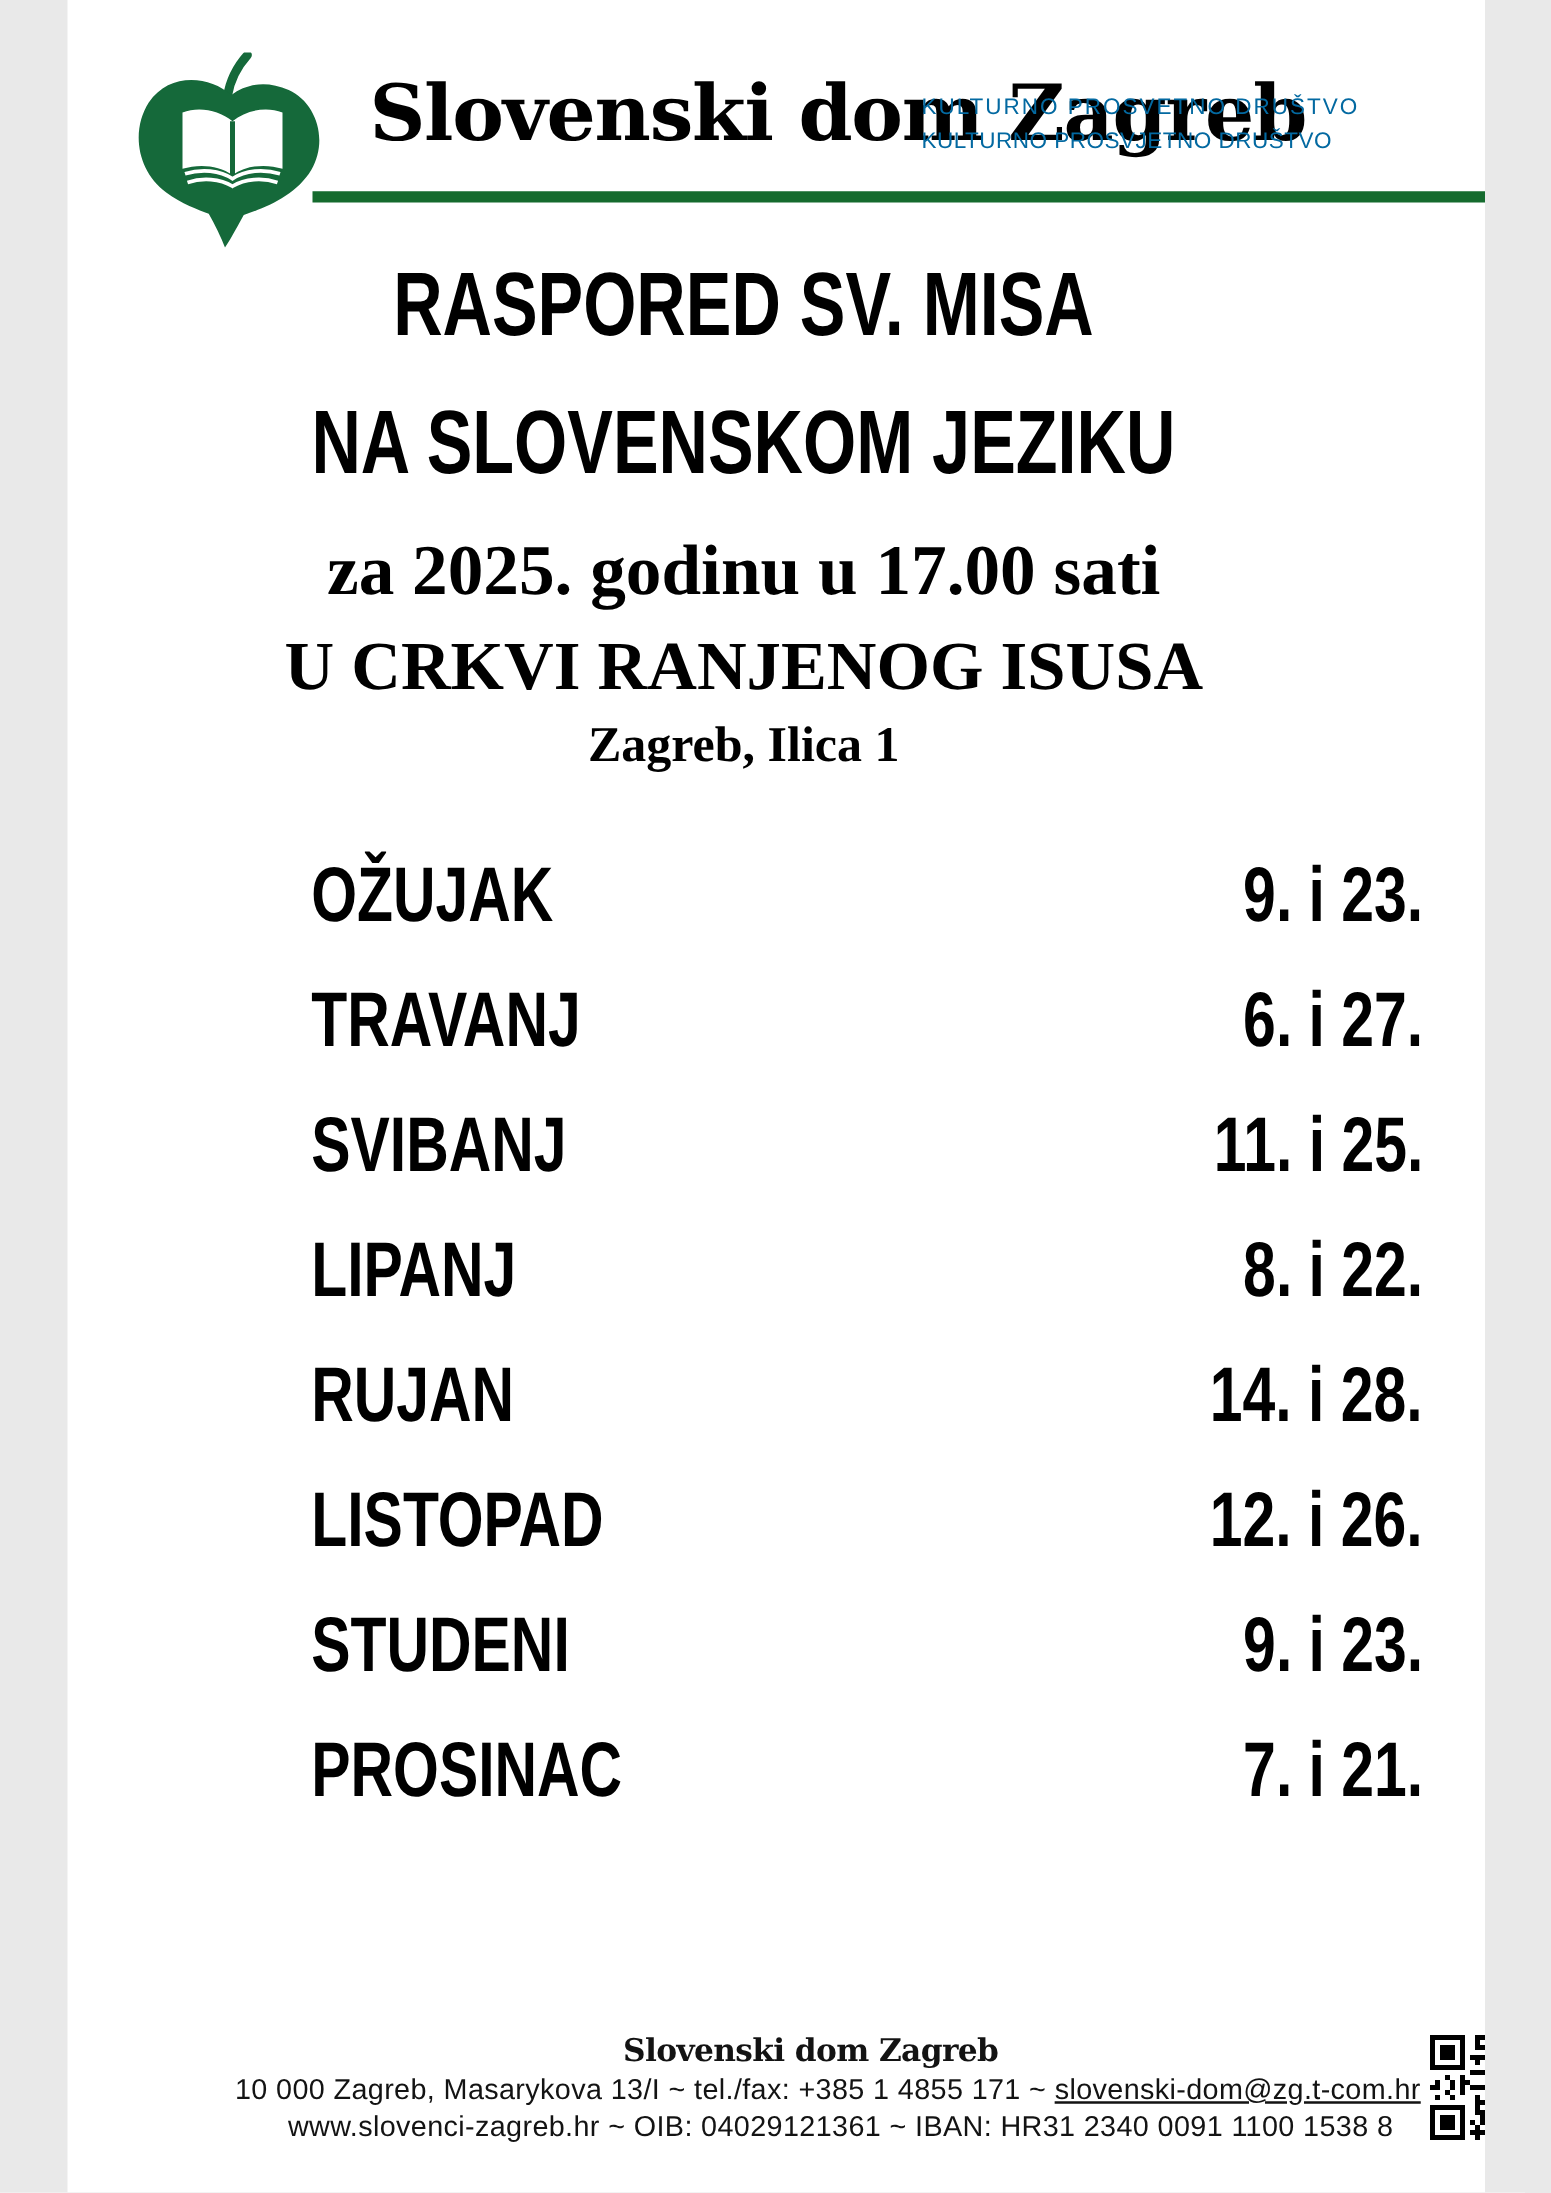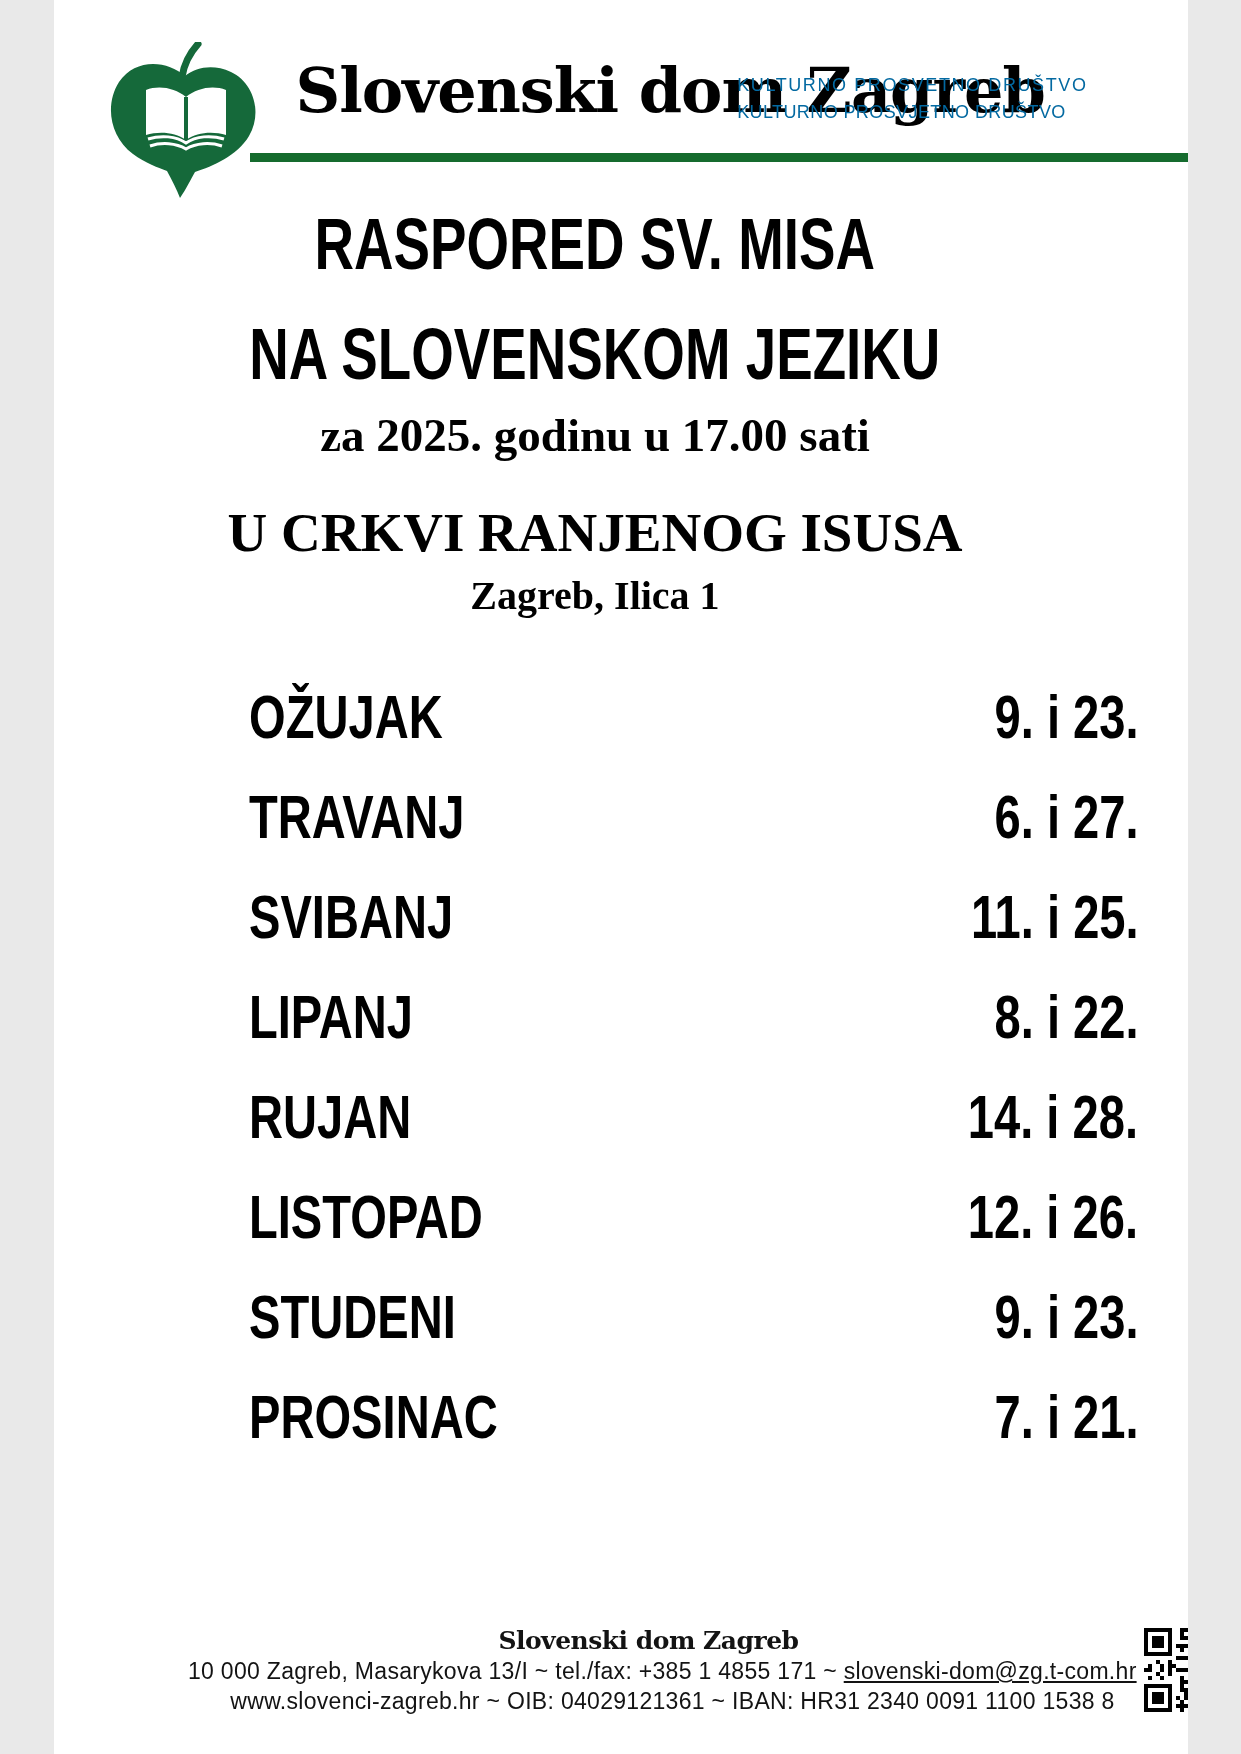--- a/index.html
+++ b/index.html
@@ -30,21 +30,21 @@
   .rule{position:absolute;left:196px;top:153px;width:994px;height:9px;}
   
   .cx{display:inline-block;transform:scaleX(.76);}
   .ox-c{transform-origin:50% 50%;}
   .ox-l{transform-origin:0 50%;}
   .ox-r{transform-origin:100% 50%;}
   
   .t-center{position:absolute;left:0;right:51px;text-align:center;white-space:nowrap;}
   .t1{top:208px;font-weight:bold;font-size:72px;line-height:1;}
   .t2{top:318px;font-weight:bold;font-size:72px;line-height:1;}
-  .t3{top:412px;font-family:"Liberation Serif", serif;font-weight:bold;font-size:47px;line-height:1;}
+  .t3{top:428px;font-family:"Liberation Serif", serif;font-weight:bold;font-size:57px;line-height:1;}
   .t4{top:505px;font-family:"Liberation Serif", serif;font-weight:bold;font-size:55px;line-height:1;}
   .t5{top:576px;font-family:"Liberation Serif", serif;font-weight:bold;font-size:40px;line-height:1;}
   
   .schedule{position:absolute;left:195px;top:686px;width:890px;}
   .srow{
     display:flex;justify-content:space-between;align-items:flex-start;
     height:100px;font-weight:bold;font-size:62px;line-height:1;white-space:nowrap;gap:14px;
   }
   
   .footer{position:absolute;left:0;top:1626px;width:1190px;text-align:center;color:#131313;}

